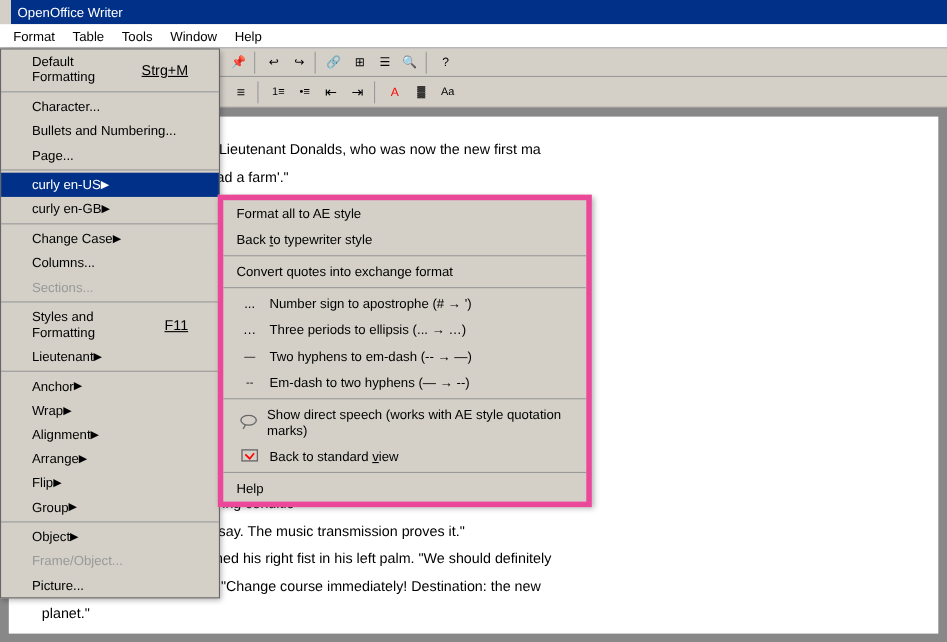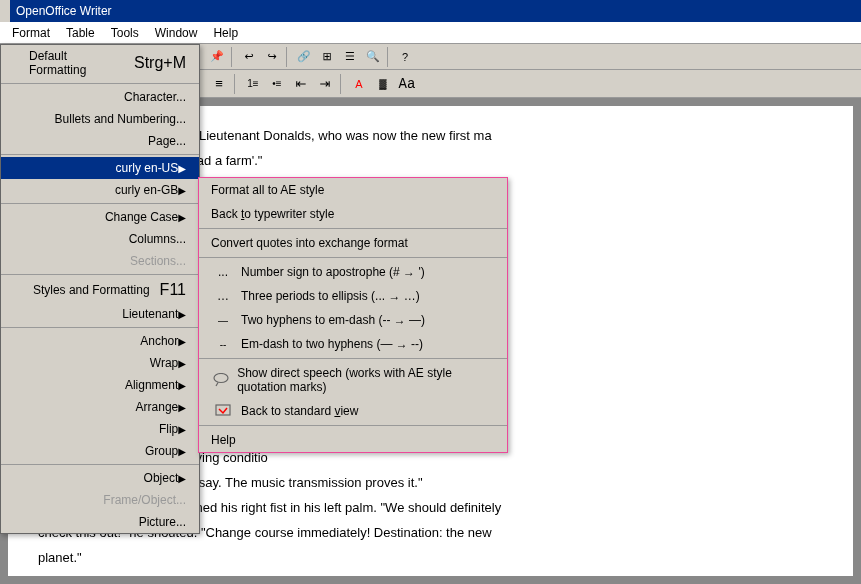--- a/index.html
+++ b/index.html
@@ -114,43 +114,43 @@
       position: absolute;
       top: 22px;
       left: 0px;
       background: #d4d0c8;
       border: 1px solid #666;
       width: 200px;
       z-index: 100;
       box-shadow: 2px 2px 5px rgba(0,0,0,0.3);
     }
     .menu-entry {
-      padding: 4px 13px 4px 28px;
+      padding: 4px 28px 4px 28px;
       cursor: pointer;
       font-size: 12px;
       color: #000;
       display: flex;
       align-items: center;
-      justify-content: flex-end;
+      justify-content: flex-start;
       position: relative;
     }
     .menu-entry.highlighted { background: #003087; color: white; }
     .menu-entry.disabled { color: #999; cursor: default; }
-    .menu-entry .shortcut { font-size: 16px; margin-left: 10px; }
+    .menu-entry .shortcut { font-size: 13px; margin-left: 10px; text-decoration: underline; }
     .menu-entry .arrow { font-size: 10px; }
     .menu-sep { border-top: 1px solid #999; margin: 2px 0; }
 
     
     #curly-submenu {
       position: absolute;
       top: 155px;
       left: 198px;
       background: #d4d0c8;
-      border: 1px solid #ec4899;
-      width: 310px;
+      border: 5px solid #ec4899;
+      width: 340px;
       z-index: 101;
       box-shadow: 2px 2px 5px rgba(0,0,0,0.3);
     }
     .submenu-entry {
       padding: 5px 12px;
       cursor: pointer;
       font-size: 12px;
       color: #000;
       display: flex;
       align-items: center;
@@ -352,21 +352,21 @@
   <button class="fmt-btn">≡</button>
   <button class="fmt-btn">≡</button>
   <div class="toolbar-sep"></div>
   <button class="fmt-btn" style="font-size:10px;">1≡</button>
   <button class="fmt-btn" style="font-size:10px;">•≡</button>
   <button class="fmt-btn">⇤</button>
   <button class="fmt-btn">⇥</button>
   <div class="toolbar-sep"></div>
   <button class="fmt-btn" style="color:red; font-size:11px;">A</button>
   <button class="fmt-btn" style="font-size:10px;">▓</button>
-  <button class="fmt-btn" style="font-size:14px;font-family:Liberation Mono, monospace;">Aa</button>
+  <button class="fmt-btn" style="font-size:10px;">Aa</button>
 </div>
 
 <div id="main-area">
   <div id="document">
     <div id="page">
       <p>"I know that song," shouted Lieutenant Donalds, who was now the new first ma</p>
       <p>"This is 'Old Mac Donalds had a farm'."</p>
       <p>&nbsp;</p>
       <p>... s what I received outside in the crow's n</p>
       <p>."</p>

